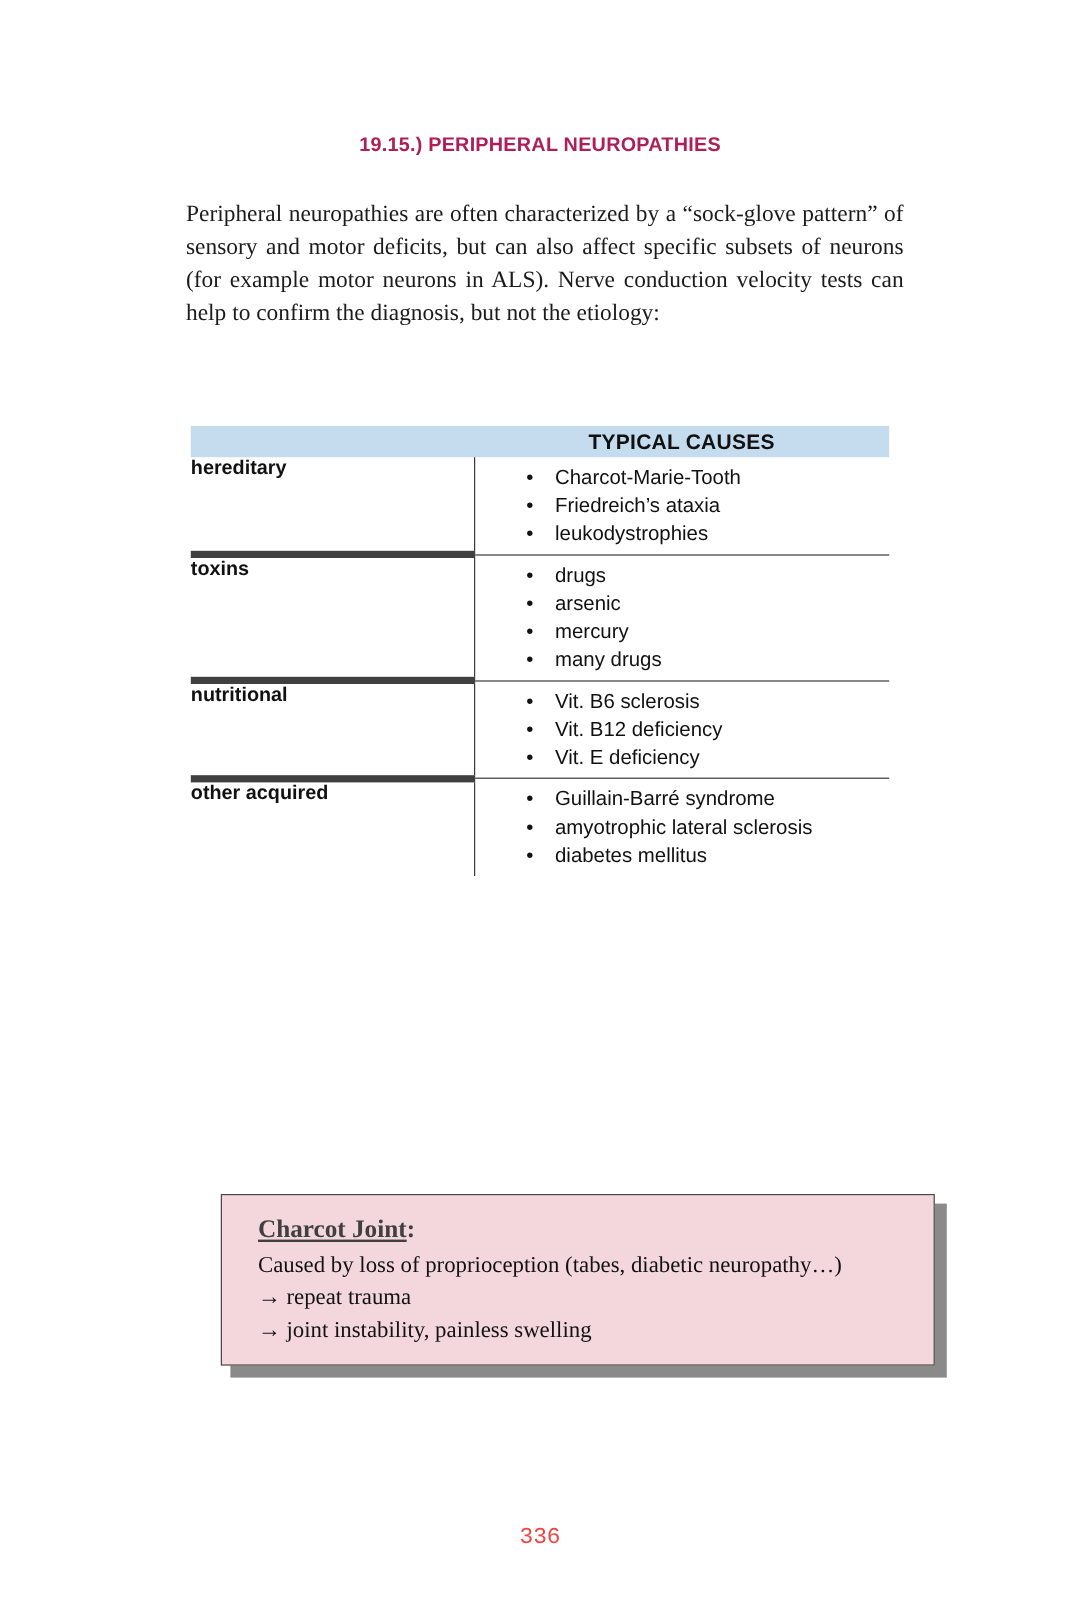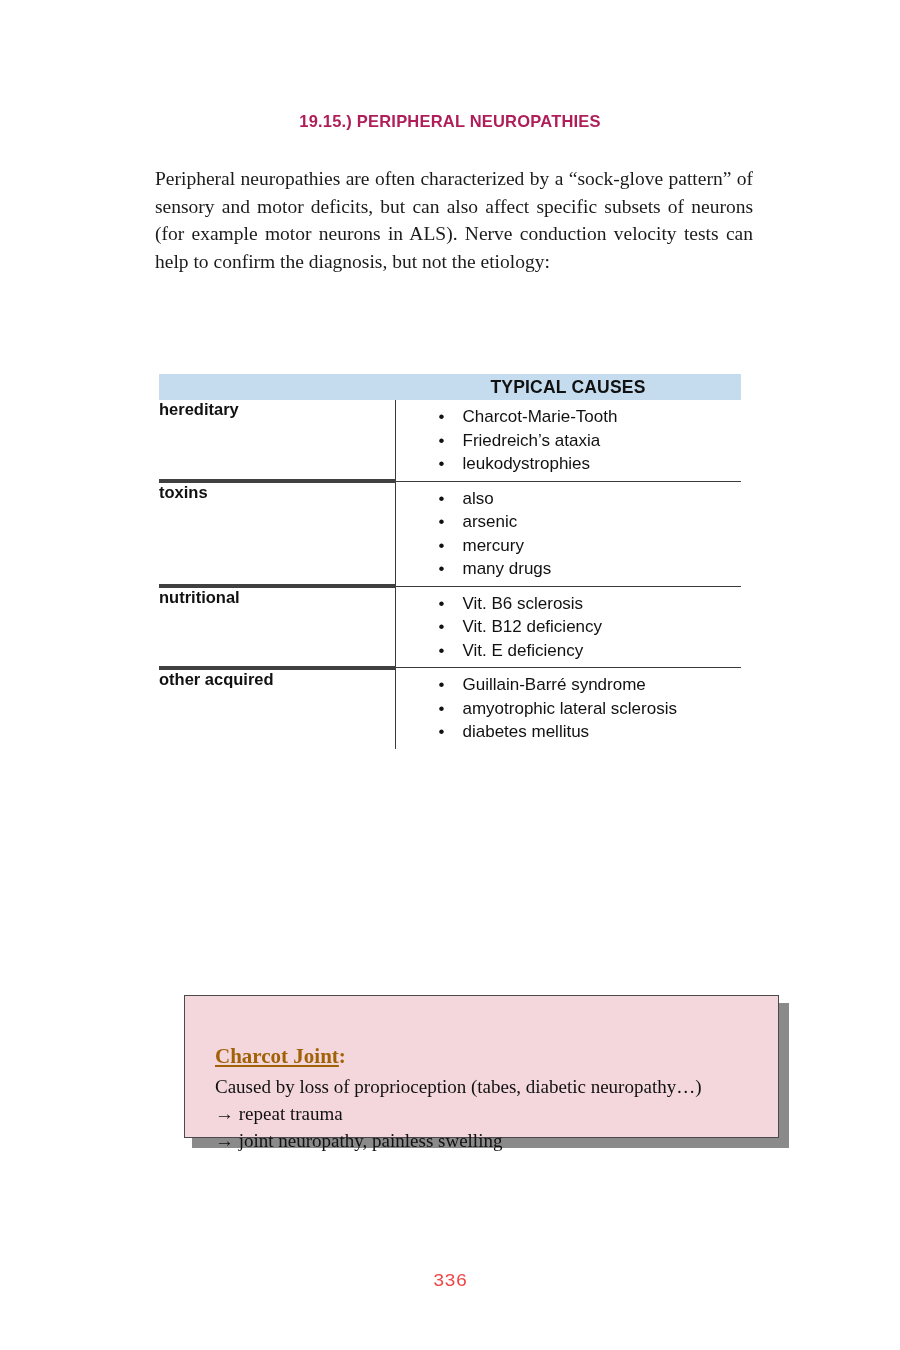--- a/index.html
+++ b/index.html
@@ -48,21 +48,21 @@
     line-height: 27.5px;
     text-align: justify;
     text-justify: inter-word;
     color: #1b1b1b;
   }
 
   
   .table-wrap {
     position: absolute;
     left: 159px;
-    top: 374px;
+    top: 355px;
     width: 582px;
     font-family: "Liberation Sans", sans-serif;
   }
   table.causes {
     border-collapse: collapse;
     width: 582px;
     table-layout: fixed;
   }
   table.causes col.c1 { width: 236px; }
   table.causes col.c2 { width: 346px; }
@@ -85,21 +85,21 @@
     color: #111;
     letter-spacing: 0.2px;
   }
 
   table.causes tbody td {
     vertical-align: top;
     padding: 0;
   }
   td.label-cell {
     border-right: 1px solid #3a3a3a;
-    border-bottom: 4px solid #404040;
+    border-bottom: 6px solid #404040;
     padding: 24px 10px 26px 24px;
     font-family: "Liberation Sans", sans-serif;
     font-weight: bold;
     font-size: 16.5px;
     color: #111;
   }
   td.list-cell {
     border-bottom: 1px solid #3a3a3a;
     padding: 18px 0 18px 0;
   }
@@ -146,23 +146,22 @@
     height: 143px;
     background: #f3d7dd;
     border: 1px solid #4a4a4a;
     box-sizing: border-box;
     padding: 16px 18px 0 30px;
   }
   .callout-title {
     font-family: "Liberation Serif", serif;
     font-size: 21px;
     font-weight: bold;
-    color: #a16207;
+    color: #404040;
     margin-bottom: 4px;
-    margin-top: 32px;
   }
   .callout-title u {
     text-decoration: underline;
   }
   .callout-line {
     font-family: "Liberation Serif", serif;
     font-size: 19px;
     line-height: 27px;
     color: #111;
   }
@@ -208,21 +207,21 @@
               <li>Charcot-Marie-Tooth</li>
               <li>Friedreich’s ataxia</li>
               <li>leukodystrophies</li>
             </ul>
           </td>
         </tr>
         <tr>
           <td class="label-cell">toxins</td>
           <td class="list-cell">
             <ul class="items">
-              <li>also</li>
+              <li>drugs</li>
               <li>arsenic</li>
               <li>mercury</li>
               <li>many drugs</li>
             </ul>
           </td>
         </tr>
         <tr>
           <td class="label-cell">nutritional</td>
           <td class="list-cell">
             <ul class="items">
@@ -244,18 +243,18 @@
         </tr>
       </tbody>
     </table>
   </div>
 
   <div class="callout-shadow"></div>
   <div class="callout">
     <div class="callout-title"><u>Charcot Joint</u><span>:</span></div>
     <div class="callout-line">Caused by loss of proprioception (tabes, diabetic neuropathy…)</div>
     <div class="callout-line">→ repeat trauma</div>
-    <div class="callout-line">→ joint neuropathy, painless swelling</div>
+    <div class="callout-line">→ joint instability, painless swelling</div>
   </div>
 
   <div class="page-number">336</div>
 
 </div>
 
 </body></html>

